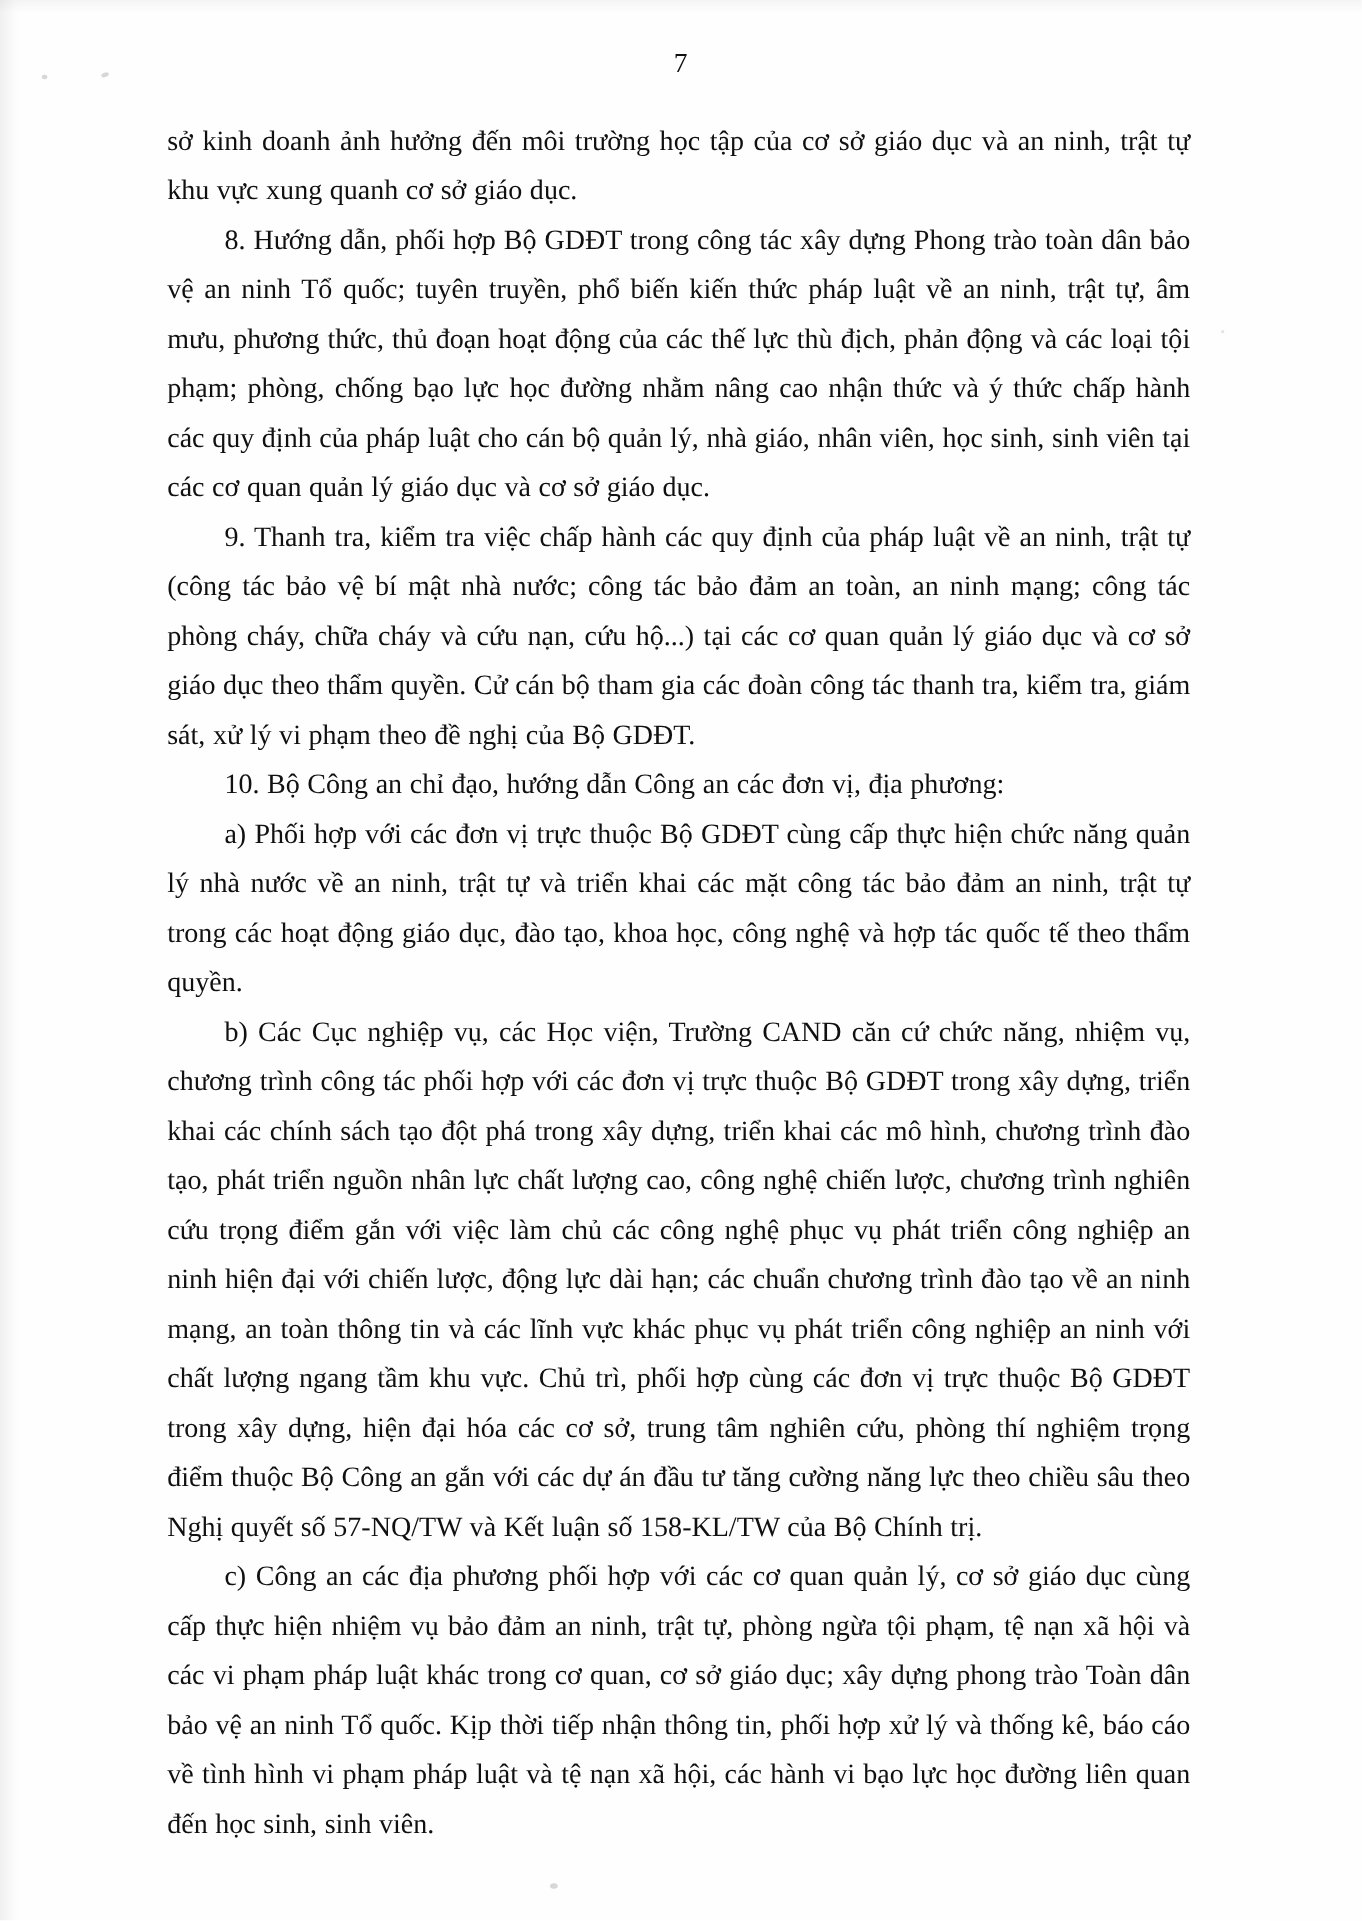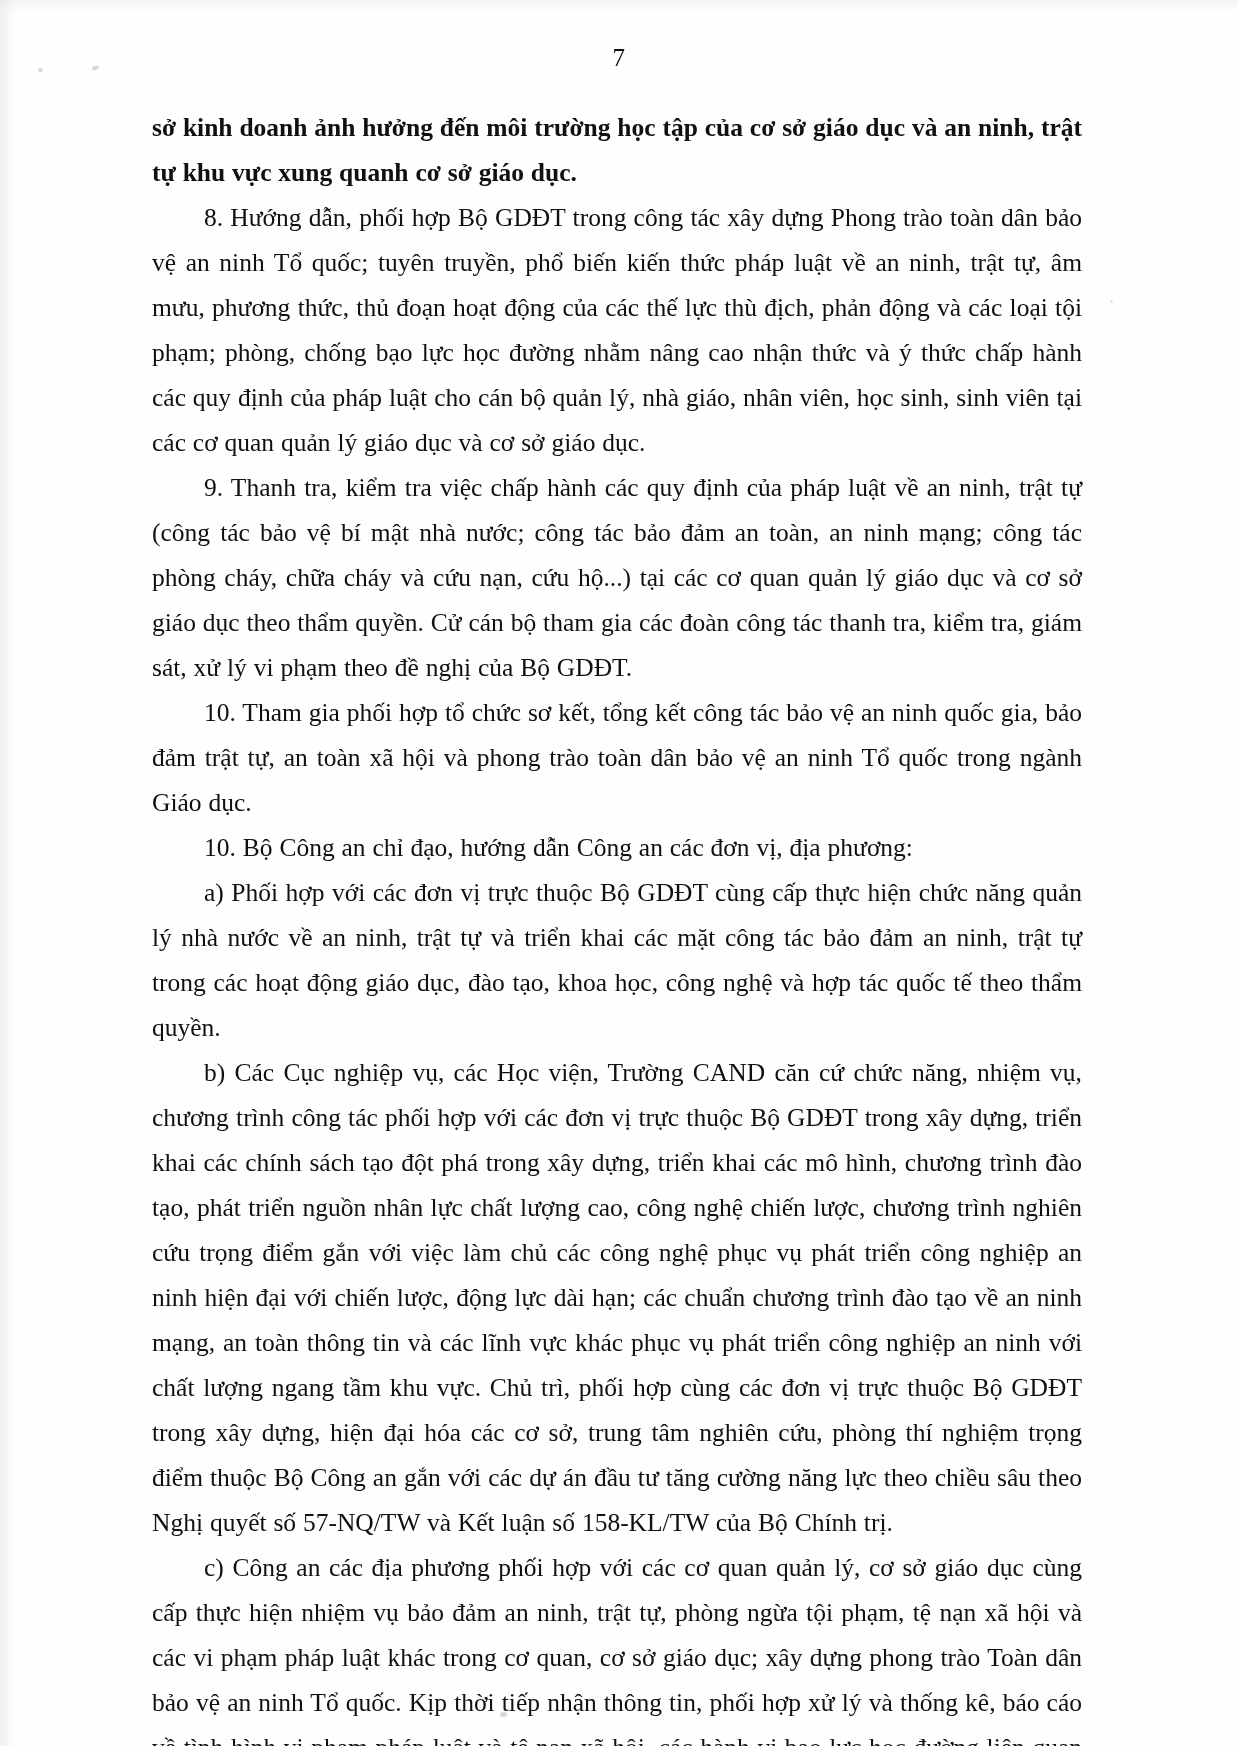--- a/index.html
+++ b/index.html
@@ -46,21 +46,20 @@
     text-justify: inter-word;
     margin: 0 0 0 0;
     word-spacing: 0.5px;
     hyphens: none;
   }
   .para.indent {
     text-indent: 52px;
   }
   .para.noindent {
     text-indent: 0;
-    font-weight: bold;
   }
   .speck {
     position: absolute;
     background: #c9c9c9;
     border-radius: 50%;
     opacity: .75;
   }
   .speck.s1 { left: 38px;  top: 68px;  width: 5px;  height: 4px; }
   .speck.s2 { left: 92px;  top: 66px;  width: 7px;  height: 4px; transform: rotate(-20deg); }
   .speck.s3 { left: 500px; top: 1712px; width: 7px; height: 5px; }
@@ -92,20 +91,19 @@
   <div class="speck s2"></div>
   <div class="speck s3"></div>
   <div class="speck s4"></div>
 
   <div class="page-number">7</div>
 
   <div class="body-text">
     <p class="para noindent">sở kinh doanh ảnh hưởng đến môi trường học tập của cơ sở giáo dục và an ninh, trật tự khu vực xung quanh cơ sở giáo dục.</p>
     <p class="para indent">8. Hướng dẫn, phối hợp Bộ GDĐT trong công tác xây dựng Phong trào toàn dân bảo vệ an ninh Tổ quốc; tuyên truyền, phổ biến kiến thức pháp luật về an ninh, trật tự, âm mưu, phương thức, thủ đoạn hoạt động của các thế lực thù địch, phản động và các loại tội phạm; phòng, chống bạo lực học đường nhằm nâng cao nhận thức và ý thức chấp hành các quy định của pháp luật cho cán bộ quản lý, nhà giáo, nhân viên, học sinh, sinh viên tại các cơ quan quản lý giáo dục và cơ sở giáo dục.</p>
     <p class="para indent">9. Thanh tra, kiểm tra việc chấp hành các quy định của pháp luật về an ninh, trật tự (công tác bảo vệ bí mật nhà nước; công tác bảo đảm an toàn, an ninh mạng; công tác phòng cháy, chữa cháy và cứu nạn, cứu hộ...) tại các cơ quan quản lý giáo dục và cơ sở giáo dục theo thẩm quyền. Cử cán bộ tham gia các đoàn công tác thanh tra, kiểm tra, giám sát, xử lý vi phạm theo đề nghị của Bộ GDĐT.</p>
-    <p class="para indent">10. Tham gia phối hợp tổ chức sơ kết, tổng kết công tác bảo vệ an ninh quốc gia, bảo đảm trật tự, an toàn xã hội và phong trào toàn dân bảo vệ an ninh Tổ quốc trong ngành Giáo dục.</p>
     <p class="para indent">10. Bộ Công an chỉ đạo, hướng dẫn Công an các đơn vị, địa phương:</p>
     <p class="para indent">a) Phối hợp với các đơn vị trực thuộc Bộ GDĐT cùng cấp thực hiện chức năng quản lý nhà nước về an ninh, trật tự và triển khai các mặt công tác bảo đảm an ninh, trật tự trong các hoạt động giáo dục, đào tạo, khoa học, công nghệ và hợp tác quốc tế theo thẩm quyền.</p>
     <p class="para indent">b) Các Cục nghiệp vụ, các Học viện, Trường CAND căn cứ chức năng, nhiệm vụ, chương trình công tác phối hợp với các đơn vị trực thuộc Bộ GDĐT trong xây dựng, triển khai các chính sách tạo đột phá trong xây dựng, triển khai các mô hình, chương trình đào tạo, phát triển nguồn nhân lực chất lượng cao, công nghệ chiến lược, chương trình nghiên cứu trọng điểm gắn với việc làm chủ các công nghệ phục vụ phát triển công nghiệp an ninh hiện đại với chiến lược, động lực dài hạn; các chuẩn chương trình đào tạo về an ninh mạng, an toàn thông tin và các lĩnh vực khác phục vụ phát triển công nghiệp an ninh với chất lượng ngang tầm khu vực. Chủ trì, phối hợp cùng các đơn vị trực thuộc Bộ GDĐT trong xây dựng, hiện đại hóa các cơ sở, trung tâm nghiên cứu, phòng thí nghiệm trọng điểm thuộc Bộ Công an gắn với các dự án đầu tư tăng cường năng lực theo chiều sâu theo Nghị quyết số 57-NQ/TW và Kết luận số 158-KL/TW của Bộ Chính trị.</p>
     <p class="para indent">c) Công an các địa phương phối hợp với các cơ quan quản lý, cơ sở giáo dục cùng cấp thực hiện nhiệm vụ bảo đảm an ninh, trật tự, phòng ngừa tội phạm, tệ nạn xã hội và các vi phạm pháp luật khác trong cơ quan, cơ sở giáo dục; xây dựng phong trào Toàn dân bảo vệ an ninh Tổ quốc. Kịp thời tiếp nhận thông tin, phối hợp xử lý và thống kê, báo cáo về tình hình vi phạm pháp luật và tệ nạn xã hội, các hành vi bạo lực học đường liên quan đến học sinh, sinh viên.</p>
   </div>
 
 </div>
 
 </body></html>

